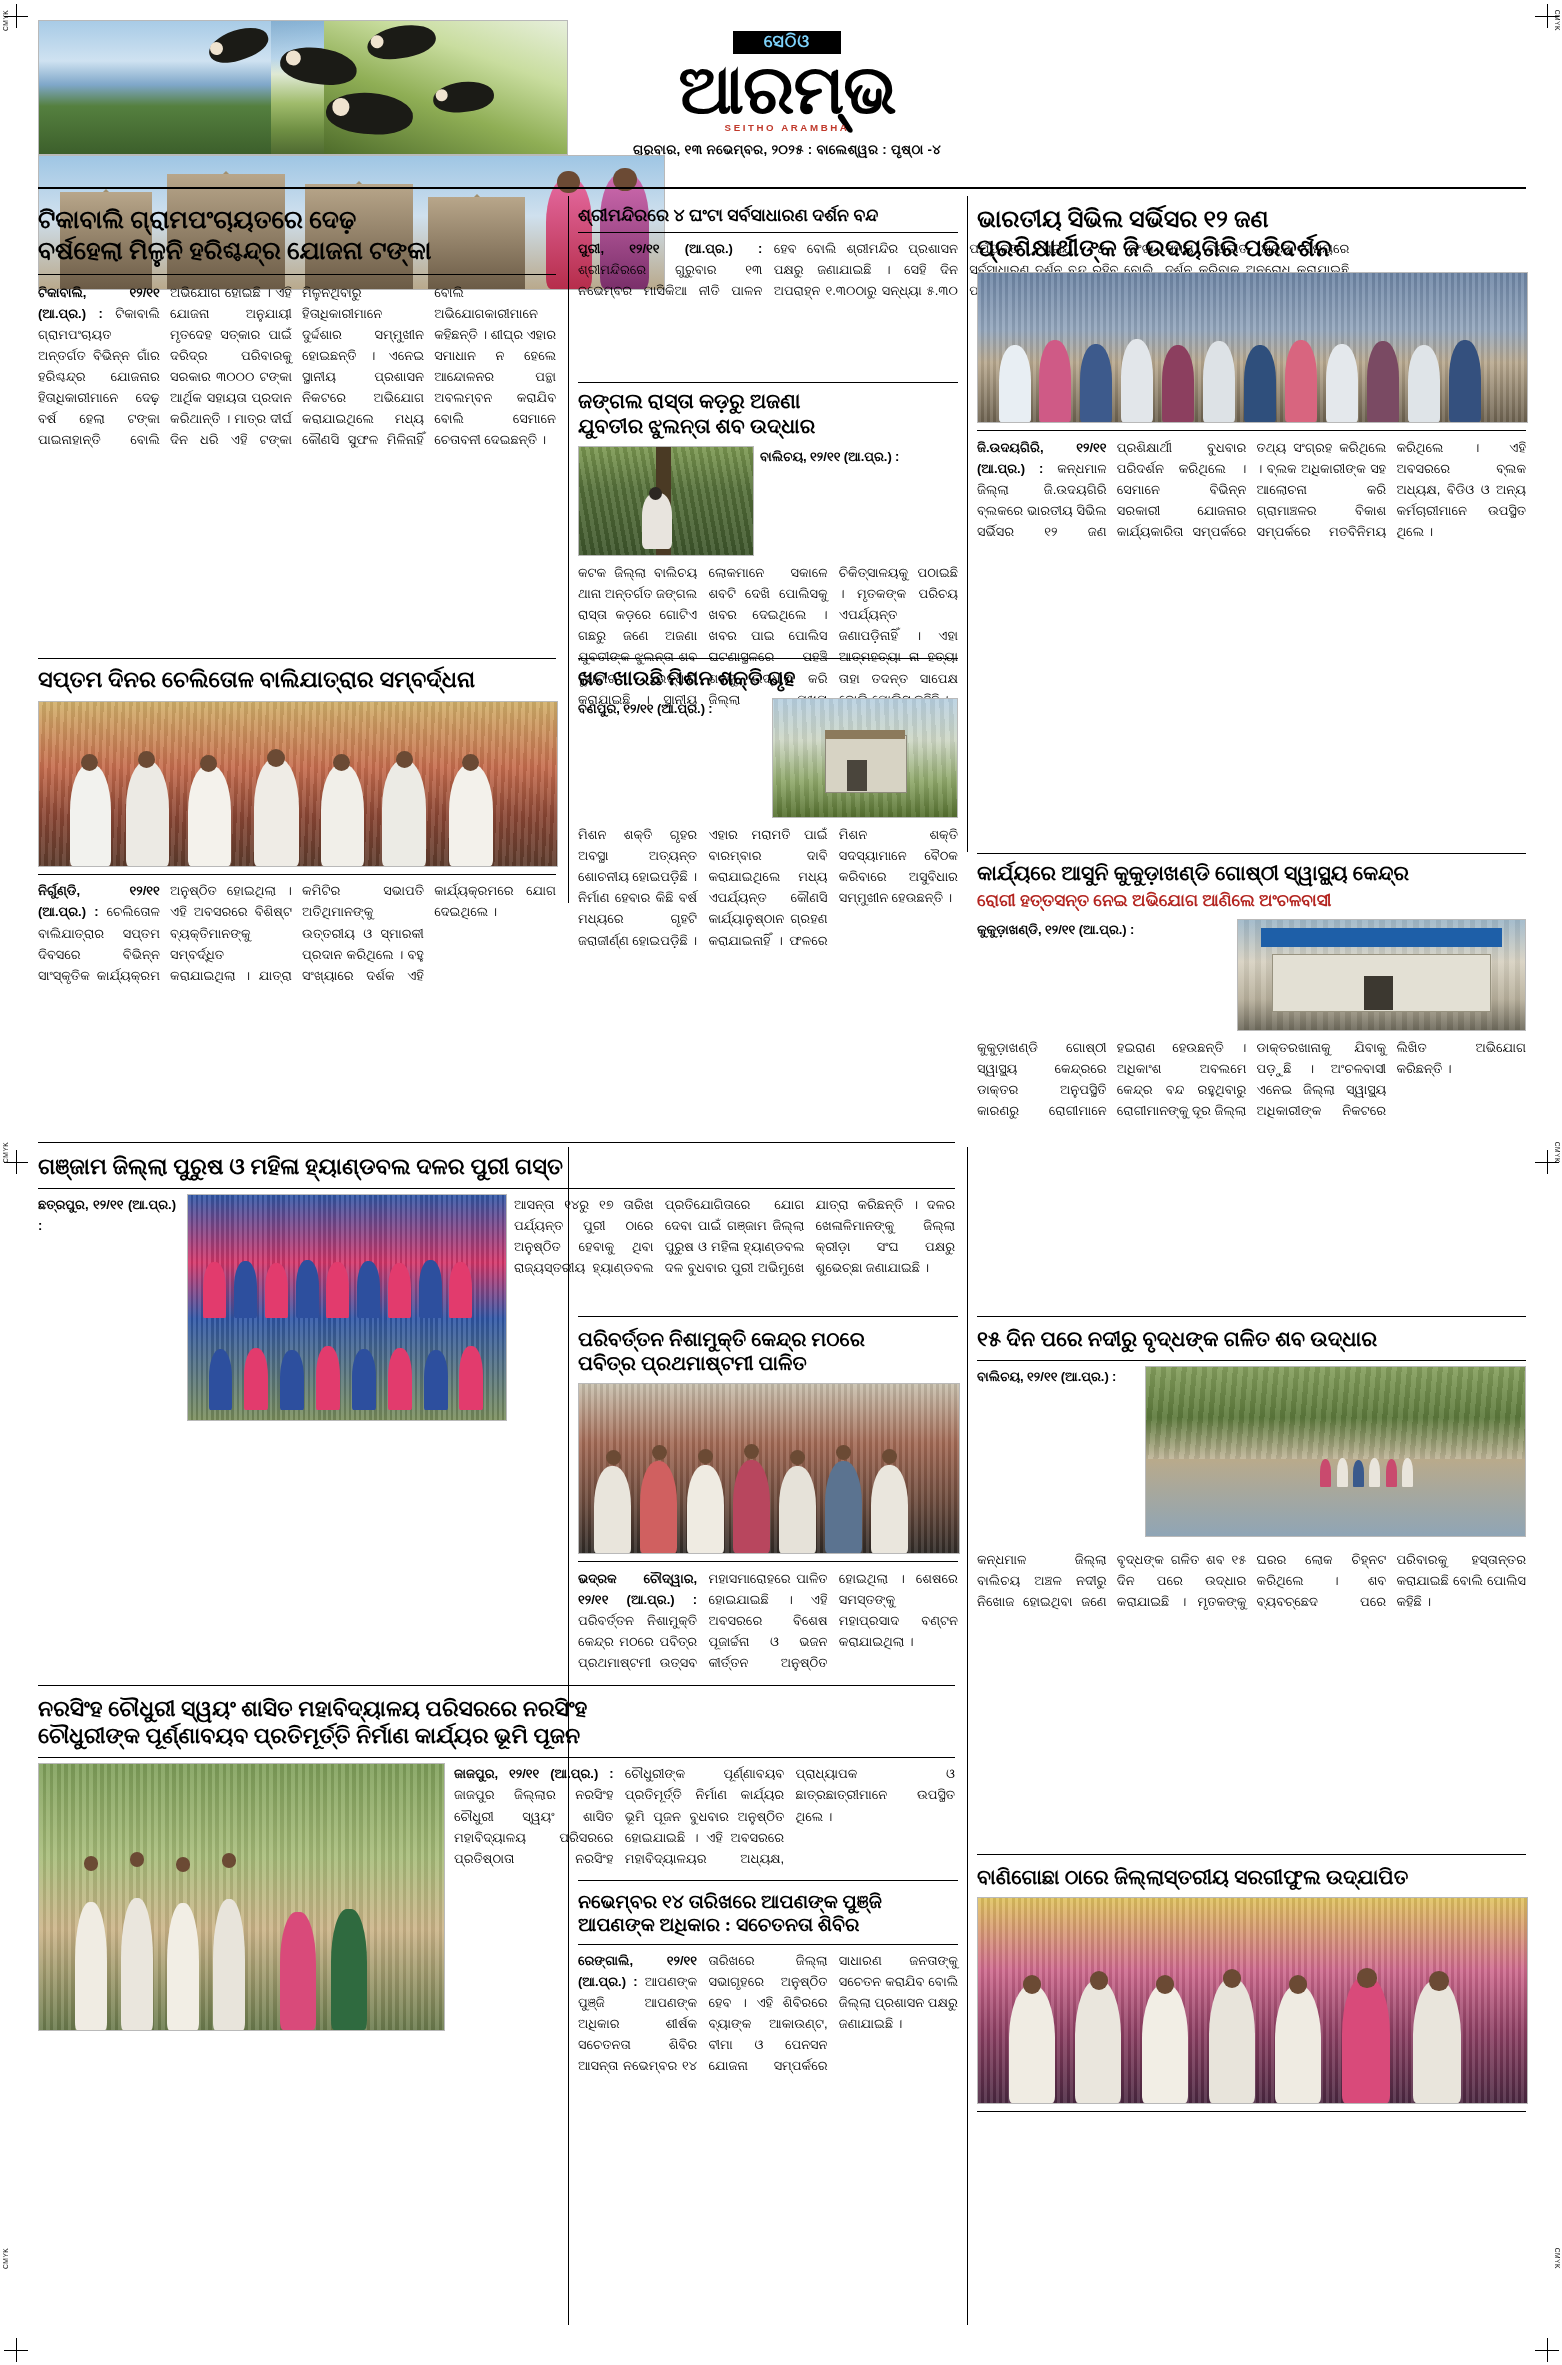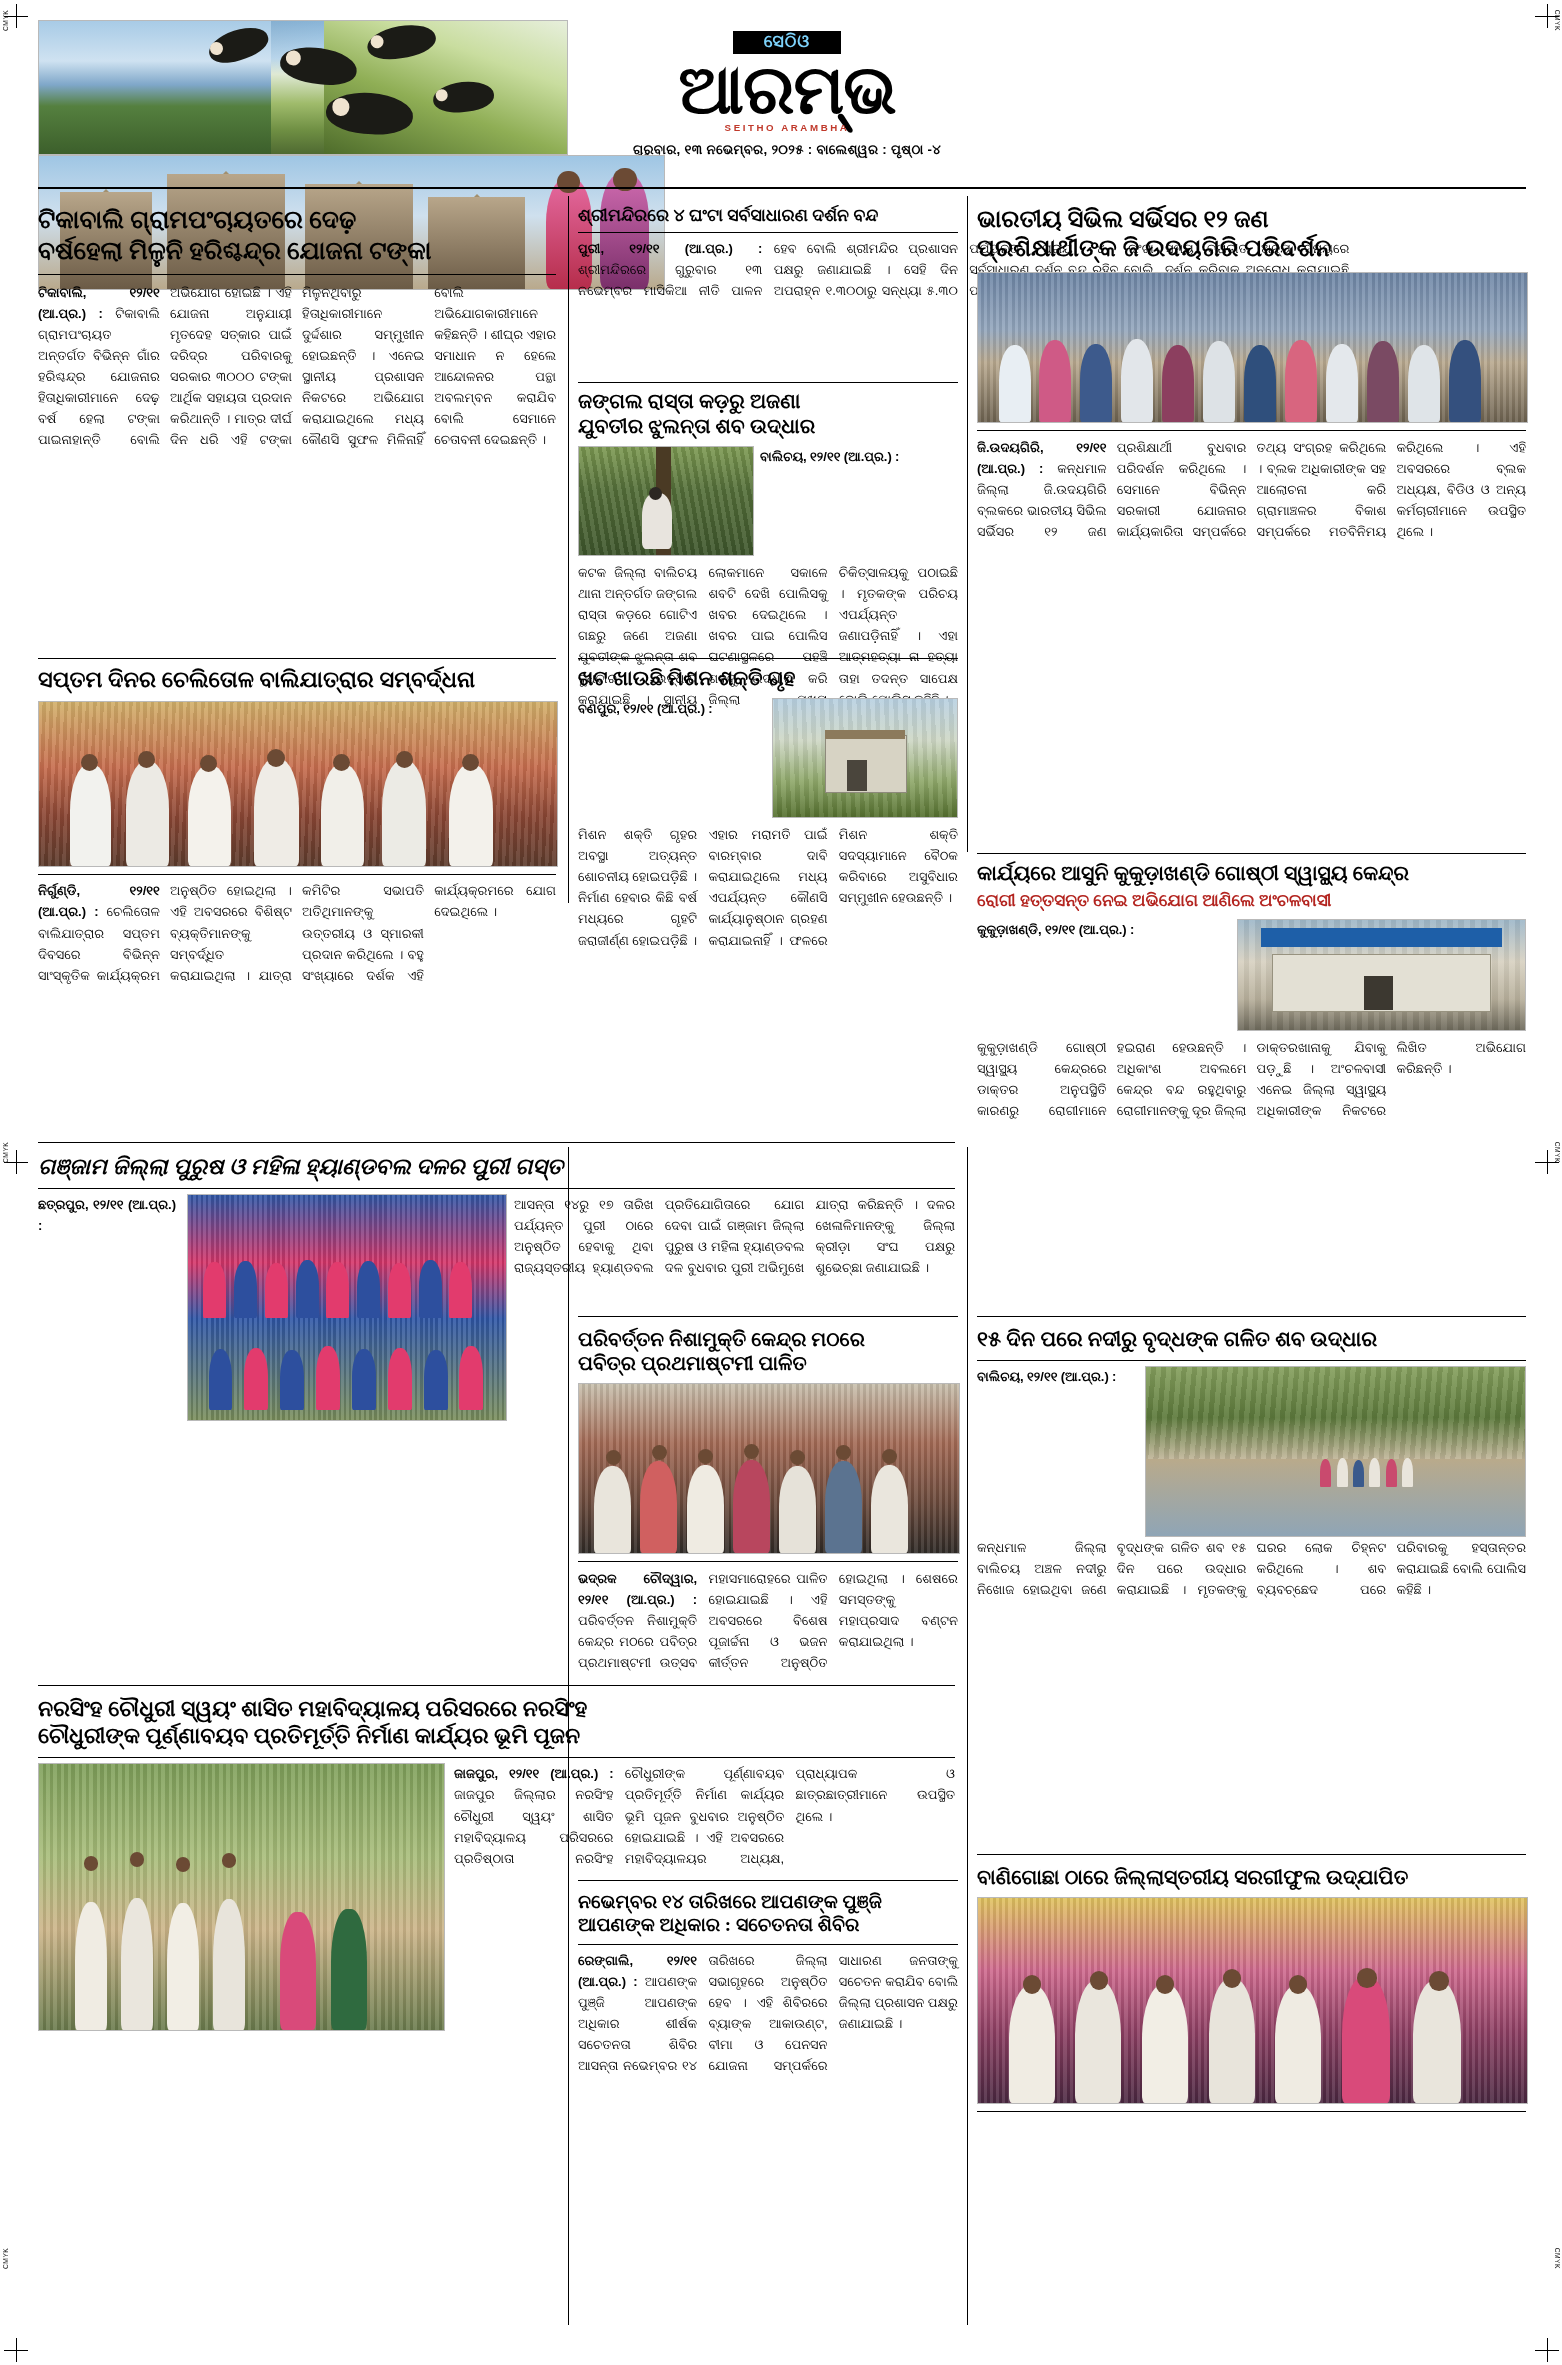--- a/index.html
+++ b/index.html
@@ -277,21 +277,21 @@
     <div class="body-col" style="margin-top:7.2px;height:110px;">
       <span style="font-weight:bold;">କୁକୁଡ଼ାଖଣ୍ଡି, ୧୨/୧୧ (ଆ.ପ୍ର.) :</span>
     </div>
     <div style="clear:both;"></div>
     <div class="body-col cols4" style="margin-top:6.1px;height:318px;">
       <span>କୁକୁଡ଼ାଖଣ୍ଡି ଗୋଷ୍ଠୀ ସ୍ୱାସ୍ଥ୍ୟ କେନ୍ଦ୍ରରେ ଡାକ୍ତର ଅନୁପସ୍ଥିତି କାରଣରୁ ରୋଗୀମାନେ ହଇରାଣ ହେଉଛନ୍ତି । ଅଧିକାଂଶ ଅବଲମେ କେନ୍ଦ୍ର ବନ୍ଦ ରହୁଥିବାରୁ ରୋଗୀମାନଙ୍କୁ ଦୂର ଜିଲ୍ଲା ଡାକ୍ତରଖାନାକୁ ଯିବାକୁ ପଡ଼ୁଛି । ଅଂଚଳବାସୀ ଏନେଇ ଜିଲ୍ଲା ସ୍ୱାସ୍ଥ୍ୟ ଅଧିକାରୀଙ୍କ ନିକଟରେ ଲିଖିତ ଅଭିଯୋଗ କରିଛନ୍ତି ।</span>
     </div>
   </div>
 
   <div class="block" style="left:38px;top:1153px;width:917px;">
-    <div class="hl" style="font-size:22.5px;text-align:left;font-style:italic;">ଗଞ୍ଜାମ ଜିଲ୍ଲା ପୁରୁଷ ଓ ମହିଳା ହ୍ୟାଣ୍ଡବଲ ଦଳର ପୁରୀ ଗସ୍ତ</div>
+    <div class="hl" style="font-size:22.5px;text-align:left;">ଗଞ୍ଜାମ ଜିଲ୍ଲା ପୁରୁଷ ଓ ମହିଳା ହ୍ୟାଣ୍ଡବଲ ଦଳର ପୁରୀ ଗସ୍ତ</div>
     <div class="rule thin" style="margin:7.2px 0 6.1px;"></div>
     <div style="position:relative;">
       <div class="photo ph-team" style="position:absolute;left:149px;top:0;width:318px;height:225px;">
         <div class="people" style="left:15.4px;bottom:102px;width:22.5px;height:56px;background:#e23b6d;"></div>
         <div class="people" style="left:46px;bottom:102px;width:22.5px;height:57px;background:#2d4f9e;"></div>
         <div class="people" style="left:77px;bottom:102px;width:22.5px;height:55px;background:#e23b6d;"></div>
         <div class="people" style="left:108px;bottom:102px;width:22.5px;height:58px;background:#2d4f9e;"></div>
         <div class="people" style="left:138px;bottom:102px;width:22.5px;height:56px;background:#e23b6d;"></div>
         <div class="people" style="left:169px;bottom:102px;width:22.5px;height:57px;background:#2d4f9e;"></div>
         <div class="people" style="left:200px;bottom:102px;width:22.5px;height:55px;background:#e23b6d;"></div>
@@ -350,21 +350,21 @@
         <div class="people" style="left:191px;bottom:49px;width:11.3px;height:29px;background:#e9e5dc;"></div>
         <div class="people" style="left:207px;bottom:49px;width:11.3px;height:27px;background:#3a5a8c;"></div>
         <div class="people" style="left:223px;bottom:49px;width:11.3px;height:29px;background:#e9e5dc;"></div>
         <div class="people" style="left:240px;bottom:49px;width:11.3px;height:28px;background:#c94a6e;"></div>
         <div class="people" style="left:256px;bottom:49px;width:11.3px;height:29px;background:#e9e5dc;"></div>
       </div>
       <div class="body-col" style="width:159px;height:169px;">
         <span style="font-weight:bold;">ବାଲିଚୟ, ୧୨/୧୧ (ଆ.ପ୍ର.) :</span>
       </div>
     </div>
-    <div class="body-col cols4" style="margin-top:2px;height:318px;">
+    <div class="body-col cols4" style="margin-top:14px;height:318px;">
       <span>କନ୍ଧମାଳ ଜିଲ୍ଲା ବାଲିଚୟ ଅଞ୍ଚଳ ନଦୀରୁ ନିଖୋଜ ହୋଇଥିବା ଜଣେ ବୃଦ୍ଧଙ୍କ ଗଳିତ ଶବ ୧୫ ଦିନ ପରେ ଉଦ୍ଧାର କରାଯାଇଛି । ମୃତକଙ୍କୁ ଘରର ଲୋକ ଚିହ୍ନଟ କରିଥିଲେ । ଶବ ବ୍ୟବଚ୍ଛେଦ ପରେ ପରିବାରକୁ ହସ୍ତାନ୍ତର କରାଯାଇଛି ବୋଲି ପୋଲିସ କହିଛି ।</span>
     </div>
   </div>
 
   <div class="block" style="left:38px;top:1696px;width:917px;">
     <div class="hl" style="font-size:22px;">ନରସିଂହ ଚୌଧୁରୀ ସ୍ୱୟଂ ଶାସିତ ମହାବିଦ୍ୟାଳୟ ପରିସରରେ ନରସିଂହ<br>ଚୌଧୁରୀଙ୍କ ପୂର୍ଣ୍ଣାବୟବ ପ୍ରତିମୂର୍ତ୍ତି ନିର୍ମାଣ କାର୍ଯ୍ୟର ଭୂମି ପୂଜନ</div>
     <div class="rule thin" style="margin:7.2px 0 6.1px;"></div>
     <div style="position:relative;">
       <div class="photo ph-field" style="position:absolute;left:0;top:0;width:405px;height:266px;">
         <div class="people" style="left:36px;width:32px;height:128px;background:#f0ece3;"></div>

